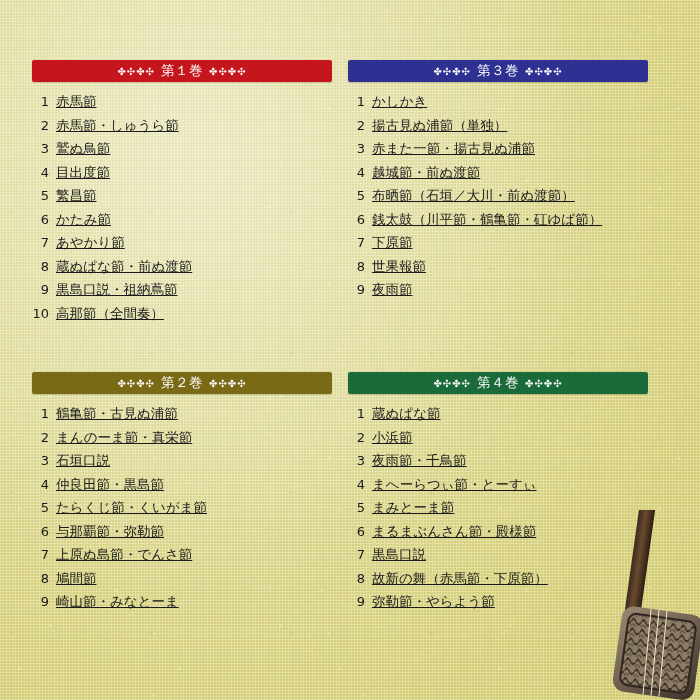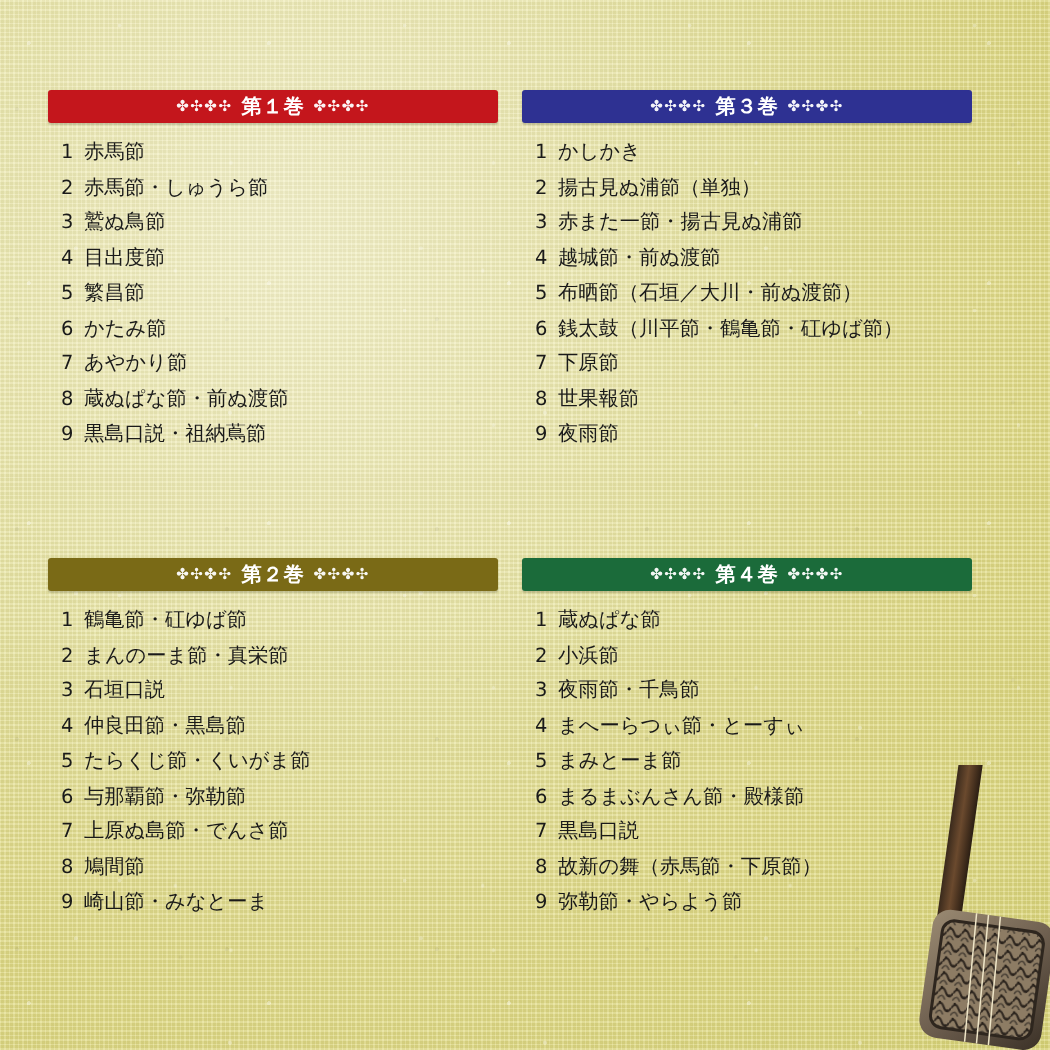--- a/index.html
+++ b/index.html
@@ -82,21 +82,21 @@
   .vol-banner .orn {
     font-size: 10px;
     letter-spacing: 1px;
     opacity: 0.95;
     white-space: nowrap;
   }
   .vol-banner .orn.left { margin-right: 6px; }
   .vol-banner .orn.right { margin-left: 6px; }
   .vol-banner .title {
     font-size: 13.5px;
-    font-weight: bold;
+    font-weight: normal;
     white-space: nowrap;
   }
 
   ul.track-list {
     list-style: none;
     margin: 8px 0 0 0;
     padding: 0;
   }
   ul.track-list li {
     display: flex;
@@ -109,20 +109,21 @@
   ul.track-list li .num {
     width: 24px;
     flex: 0 0 24px;
     text-align: right;
     padding-right: 7px;
     box-sizing: border-box;
     font-size: 13px;
   }
   ul.track-list li .ttl {
     flex: 1 1 auto;
+    text-decoration: underline;
   }
   ul.track-list li.cont .num { visibility: hidden; }
   ul.track-list li.cont .ttl { padding-left: 14px; }
 
   
   .sanshin {
     position: absolute;
     right: -6px;
     bottom: -10px;
     width: 120px;
@@ -174,20 +175,24 @@
             <span class="ttl">あやかり節</span>
           </li>
         <li>
             <span class="num">8</span>
             <span class="ttl">蔵ぬぱな節・前ぬ渡節</span>
           </li>
         <li>
             <span class="num">9</span>
             <span class="ttl">黒島口説・祖納蔦節</span>
           </li>
+        <li>
+            <span class="num">10</span>
+            <span class="ttl">高那節（全間奏）</span>
+          </li>
       </ul>
     </div>
 
     <div class="panel panel-1">
       <div class="vol-banner" style="background:#2e3192;">
         <span class="orn left">✤✣✤✣</span>
         <span class="title">第３巻</span>
         <span class="orn right">✤✣✤✣</span>
       </div>
       <ul class="track-list">
@@ -232,21 +237,21 @@
 
     <div class="panel panel-2">
       <div class="vol-banner" style="background:#7a6a16;">
         <span class="orn left">✤✣✤✣</span>
         <span class="title">第２巻</span>
         <span class="orn right">✤✣✤✣</span>
       </div>
       <ul class="track-list">
         <li>
             <span class="num">1</span>
-            <span class="ttl">鶴亀節・矼ゆば節</span>
+            <span class="ttl">鶴亀節・古見ぬ浦節</span>
           </li>
         <li>
             <span class="num">2</span>
             <span class="ttl">まんのーま節・真栄節</span>
           </li>
         <li>
             <span class="num">3</span>
             <span class="ttl">石垣口説</span>
           </li>
         <li>

